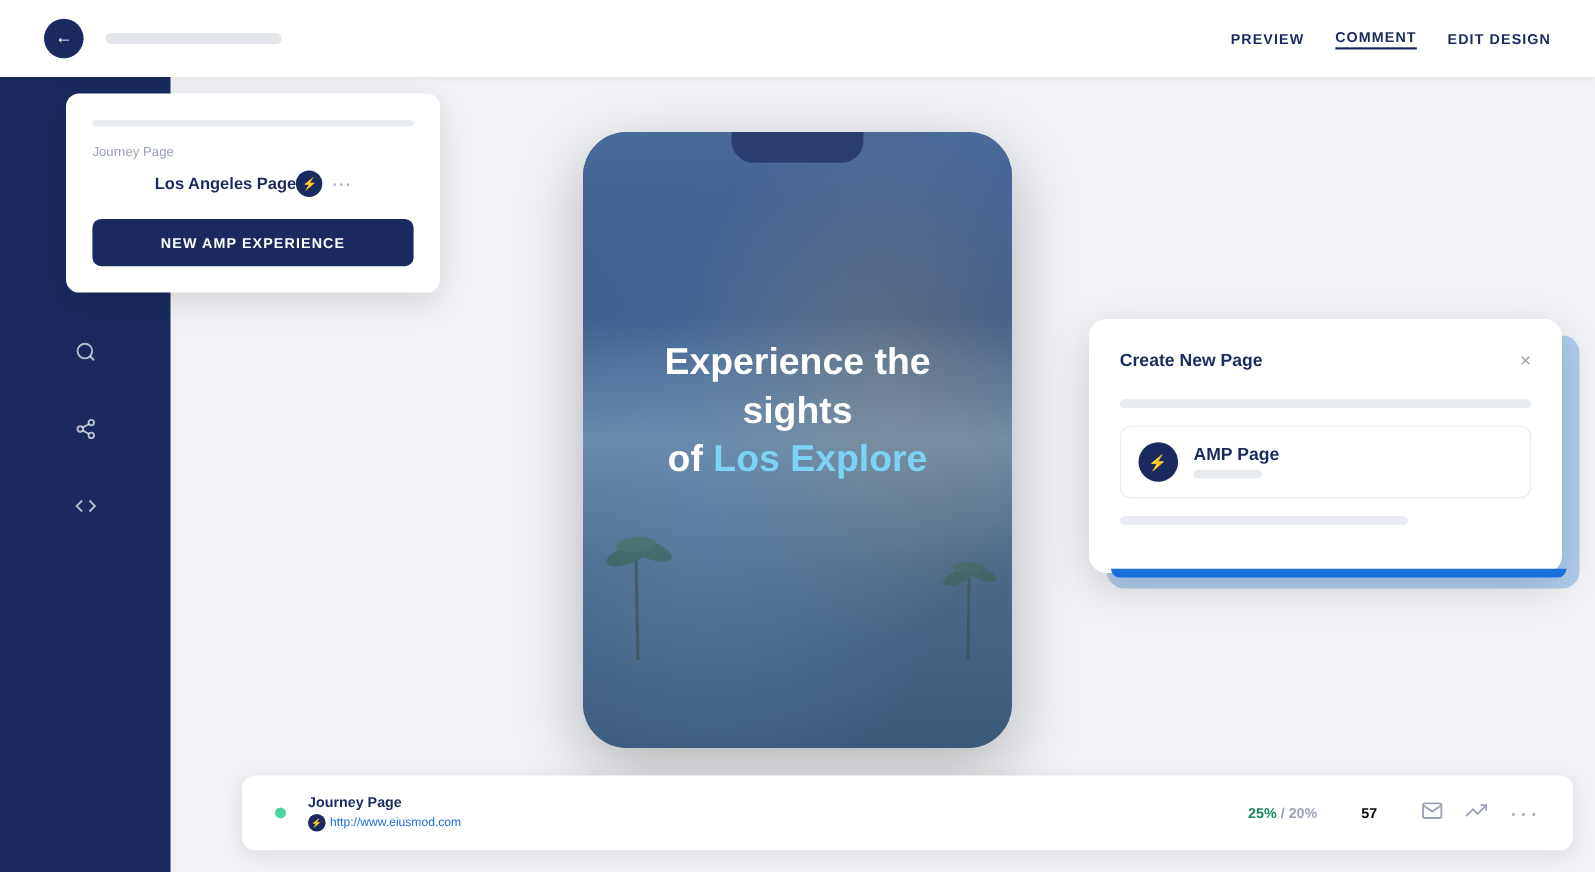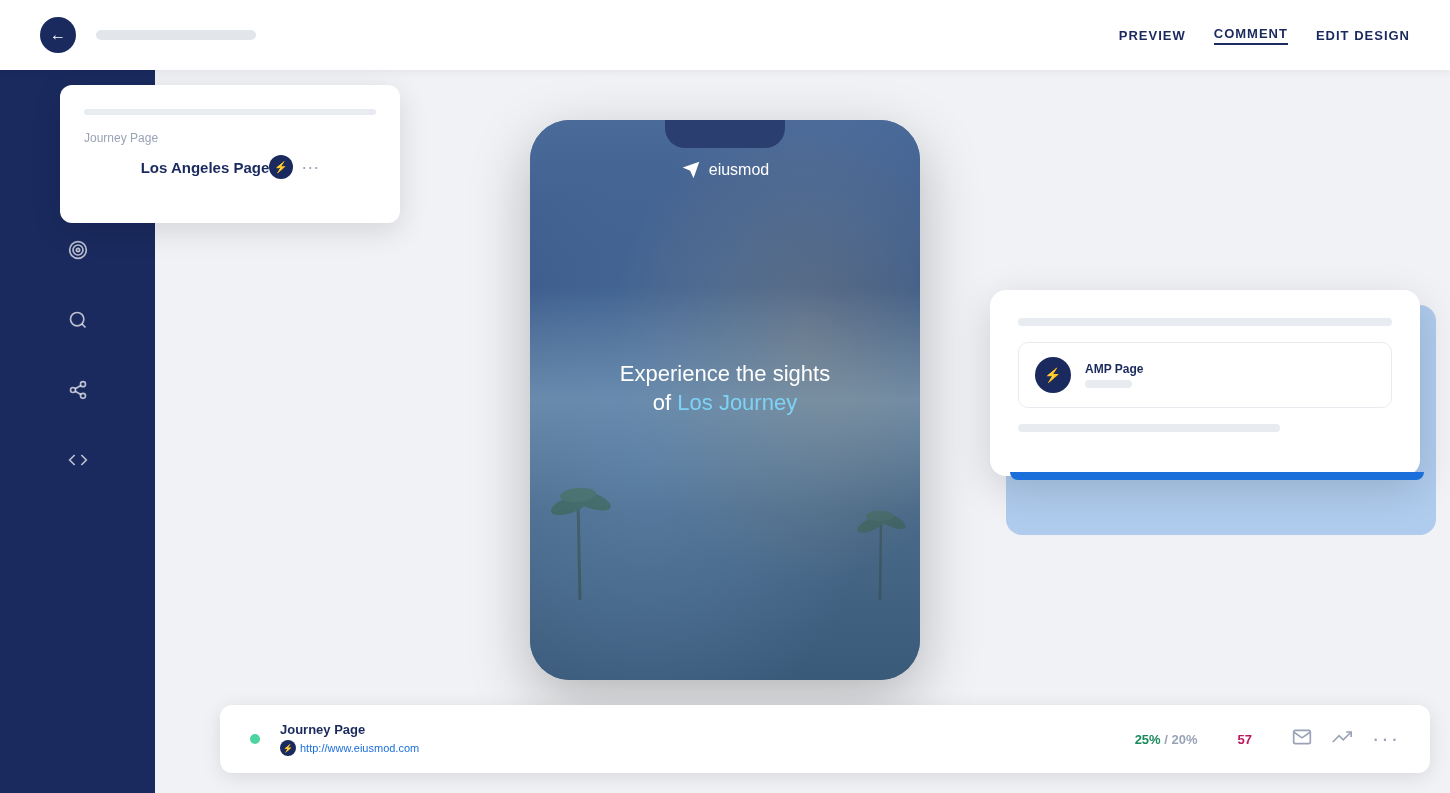--- a/index.html
+++ b/index.html
@@ -221,22 +221,22 @@
       top: 50%;
       left: 0;
       right: 0;
       transform: translateY(-70%);
       text-align: center;
       padding: 0 30px;
       z-index: 3;
     }
     .mobile-headline h2 {
       color: white;
-      font-size: 22px;
-      font-weight: 400;
+      font-size: 34px;
+      font-weight: 700;
       line-height: 1.3;
     }
     .mobile-headline .highlight {
       color: #7dd3f5;
     }
     .mobile-cta {
       position: absolute;
       bottom: 50px;
       left: 30px;
       right: 30px;
@@ -310,21 +310,21 @@
       margin-left: auto;
     }
     .stat-pct {
       font-size: 13px;
       font-weight: 600;
     }
     .stat-pct .green { color: #1a8a5e; }
     .stat-pct .gray { color: #9aa3b5; }
     .stat-num {
       font-size: 13px;
-      color: #be185d;
+      color: #000000;
       font-weight: 600;
     }
     .bottom-actions {
       display: flex;
       align-items: center;
       gap: 20px;
     }
     .action-icon {
       color: #9aa3b5;
       font-size: 18px;
@@ -382,21 +382,21 @@
       background: #1a2a5e;
       display: flex;
       align-items: center;
       justify-content: center;
       color: white;
       font-size: 14px;
       font-weight: 700;
       flex-shrink: 0;
     }
     .page-option-label {
-      font-size: 12px;
+      font-size: 16px;
       font-weight: 600;
       color: #1a2a5e;
     }
     .page-option-bar2 {
       height: 8px;
       background: #e8ecf0;
       border-radius: 4px;
       width: 80%;
       margin-top: 4px;
     }
@@ -490,48 +490,43 @@
 <div class="journey-panel">
   <div class="journey-divider"></div>
   <div class="journey-label">Journey Page</div>
   <div class="journey-row">
     <span class="journey-name">Los Angeles Page</span>
     <div class="journey-row-right">
       <div class="amp-badge">⚡</div>
       <span class="dots-btn">···</span>
     </div>
   </div>
+  <button class="new-amp-btn">NEW AMP EXPERIENCE</button>
 </div>
 
 <div class="mobile-preview">
   <div class="mobile-notch"></div>
   <div class="mobile-bg-beach"></div>
 
   <svg style="position:absolute;bottom:80px;left:10px;width:80px;height:150px;opacity:0.35;z-index:2;" viewBox="0 0 80 150">
     <line x1="40" y1="150" x2="38" y2="50" stroke="#2a3a1a" stroke-width="3"></line>
     <ellipse cx="30" cy="55" rx="20" ry="8" fill="#2a5a1a" transform="rotate(-20,30,55)"></ellipse>
     <ellipse cx="50" cy="50" rx="22" ry="8" fill="#2a5a1a" transform="rotate(20,50,50)"></ellipse>
     <ellipse cx="38" cy="45" rx="18" ry="7" fill="#3a6a2a" transform="rotate(-5,38,45)"></ellipse>
   </svg>
   <svg style="position:absolute;bottom:80px;right:10px;width:60px;height:120px;opacity:0.3;z-index:2;" viewBox="0 0 60 120">
     <line x1="30" y1="120" x2="31" y2="40" stroke="#2a3a1a" stroke-width="2.5"></line>
     <ellipse cx="22" cy="44" rx="16" ry="6" fill="#2a5a1a" transform="rotate(-25,22,44)"></ellipse>
     <ellipse cx="40" cy="40" rx="17" ry="6" fill="#2a5a1a" transform="rotate(25,40,40)"></ellipse>
     <ellipse cx="30" cy="36" rx="14" ry="5" fill="#3a6a2a"></ellipse>
   </svg>
-  <div class="mobile-header">
-    <svg width="20" height="20" viewBox="0 0 24 24" fill="white">
-      <path d="M22 2L11 13M22 2L15 22l-4-9-9-4 20-7z"></path>
-    </svg>
-    <span class="mobile-brand">eiusmod</span>
-  </div>
   <div class="mobile-headline">
     <h2>
       <span>Experience the sights</span><br>
-      <span>of </span><span class="highlight" style="color:#7dd3f5;">Los Journey</span>
+      <span>of </span><span class="highlight" style="color:#7dd3f5;">Los Explore</span>
     </h2>
   </div>
 </div>
 
 <div class="bottom-bar">
   <div class="status-dot"></div>
   <div class="bottom-info">
     <span class="bottom-page-name">Journey Page</span>
     <div class="bottom-url">
       <div class="url-amp-badge">⚡</div>
@@ -559,20 +554,24 @@
         </svg>
       </span>
       <span class="action-icon" style="font-size:22px;letter-spacing:2px;">···</span>
     </div>
   </div>
 </div>
 
 <div class="create-panel-shadow"></div>
 
 <div class="create-panel">
+  <div class="create-panel-header">
+    <span class="create-panel-title">Create New Page</span>
+    <span class="close-btn">×</span>
+  </div>
   <div class="page-option-bar"></div>
   <div class="page-option">
     <div class="page-option-icon">⚡</div>
     <div>
       <div class="page-option-label">AMP Page</div>
       <div class="page-option-bar2"></div>
     </div>
   </div>
   <div class="page-option-bar" style="width:70%;margin-top:4px;"></div>
 </div>

